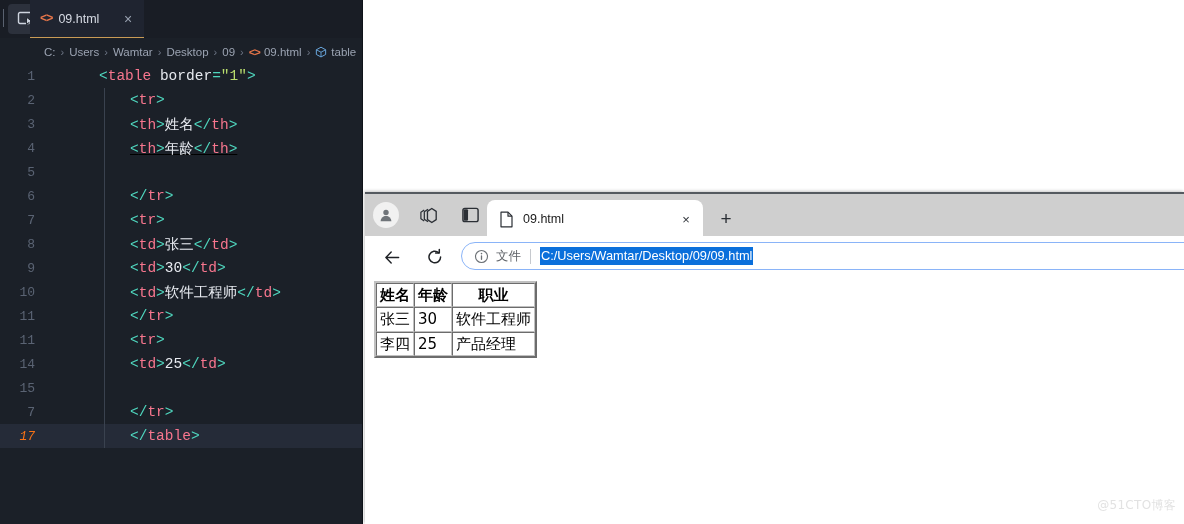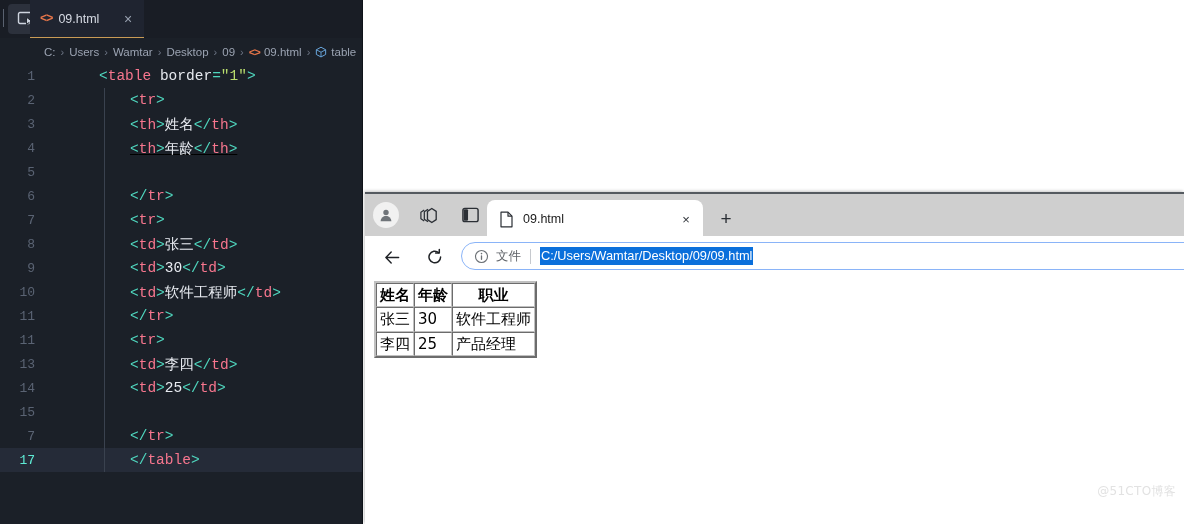--- a/index.html
+++ b/index.html
@@ -95,21 +95,21 @@
     font-size: 14.5px;
     white-space: pre;
   }
   .code-line.active { background: #252b38; }
   .lnum {
     width: 52px; min-width: 52px; text-align: right;
     padding-right: 17px;
     color: #5a6373; font-size: 13px;
     font-family: "Liberation Mono", "DejaVu Sans Mono", monospace;
   }
-  .code-line.active .lnum { color: #5eead4; }
+  .code-line.active .lnum { color: #f97316; font-style: italic; }
   .guide {
     position: absolute; left: 104px; top: 0;
     width: 1px; height: 24px; background: #3a424f;
   }
   .ctext { padding-left: 0; }
   .pk { color: #4fd6be; }   
   .tg { color: #f7768e; }   
   .at { color: #e6e9ef; }   
   .st { color: #b9dd6d; }   
   .tx { color: #e8ebf1; }   
@@ -237,21 +237,21 @@
     font-family: "DejaVu Sans", "Liberation Sans", sans-serif;
     color: #000000;
     line-height: 1.35;
     white-space: nowrap;
   }
   table.rendered th { font-weight: bold; text-align: center; }
   table.rendered td { text-align: left; }
 
   
   .watermark {
-    position: absolute; right: 8px; bottom: 24px;
+    position: absolute; right: 8px; bottom: 10px;
     font-size: 12px; color: #e2e2e2;
     font-family: "DejaVu Sans", "Liberation Sans", sans-serif;
     letter-spacing: 0.3px;
     user-select: none;
   }
 </style>
 </head>
 <body>
 
 <div id="root">
@@ -308,21 +308,20 @@
         <div class="code-line"><span class="lnum">3</span><span class="guide"></span><span class="ctext" style="padding-left: 78px;"><span class="pk">&lt;</span><span class="tg">th</span><span class="pk">&gt;</span><span class="tx">姓名</span><span class="pk">&lt;/</span><span class="tg">th</span><span class="pk">&gt;</span></span></div>
         <div class="code-line"><span class="lnum">4</span><span class="guide"></span><span class="ctext" style="padding-left: 78px; text-decoration: underline;"><span class="pk">&lt;</span><span class="tg">th</span><span class="pk">&gt;</span><span class="tx">年龄</span><span class="pk">&lt;/</span><span class="tg">th</span><span class="pk">&gt;</span></span></div>
         <div class="code-line"><span class="lnum">5</span><span class="guide"></span></div>
         <div class="code-line"><span class="lnum">6</span><span class="guide"></span><span class="ctext" style="padding-left: 78px;"><span class="pk">&lt;/</span><span class="tg">tr</span><span class="pk">&gt;</span></span></div>
         <div class="code-line"><span class="lnum">7</span><span class="guide"></span><span class="ctext" style="padding-left: 78px;"><span class="pk">&lt;</span><span class="tg">tr</span><span class="pk">&gt;</span></span></div>
         <div class="code-line"><span class="lnum">8</span><span class="guide"></span><span class="ctext" style="padding-left: 78px;"><span class="pk">&lt;</span><span class="tg">td</span><span class="pk">&gt;</span><span class="tx">张三</span><span class="pk">&lt;/</span><span class="tg">td</span><span class="pk">&gt;</span></span></div>
         <div class="code-line"><span class="lnum">9</span><span class="guide"></span><span class="ctext" style="padding-left: 78px;"><span class="pk">&lt;</span><span class="tg">td</span><span class="pk">&gt;</span><span class="nm">30</span><span class="pk">&lt;/</span><span class="tg">td</span><span class="pk">&gt;</span></span></div>
         <div class="code-line"><span class="lnum">10</span><span class="guide"></span><span class="ctext" style="padding-left: 78px;"><span class="pk">&lt;</span><span class="tg">td</span><span class="pk">&gt;</span><span class="tx">软件工程师</span><span class="pk">&lt;/</span><span class="tg">td</span><span class="pk">&gt;</span></span></div>
         <div class="code-line"><span class="lnum">11</span><span class="guide"></span><span class="ctext" style="padding-left: 78px;"><span class="pk">&lt;/</span><span class="tg">tr</span><span class="pk">&gt;</span></span></div>
         <div class="code-line"><span class="lnum">11</span><span class="guide"></span><span class="ctext" style="padding-left: 78px;"><span class="pk">&lt;</span><span class="tg">tr</span><span class="pk">&gt;</span></span></div>
-        <div class="code-line"><span class="lnum">13</span><span class="guide"></span><span class="ctext" style="padding-left: 78px;"><span class="pk">&lt;</span><span class="tg">td</span><span class="pk">&gt;</span><span class="tx">李四</span><span class="pk">&lt;/</span><span class="tg">td</span><span class="pk">&gt;</span></span></div>
         <div class="code-line"><span class="lnum">14</span><span class="guide"></span><span class="ctext" style="padding-left: 78px;"><span class="pk">&lt;</span><span class="tg">td</span><span class="pk">&gt;</span><span class="nm">25</span><span class="pk">&lt;/</span><span class="tg">td</span><span class="pk">&gt;</span></span></div>
         <div class="code-line"><span class="lnum">15</span><span class="guide"></span></div>
         <div class="code-line"><span class="lnum">7</span><span class="guide"></span><span class="ctext" style="padding-left: 78px;"><span class="pk">&lt;/</span><span class="tg">tr</span><span class="pk">&gt;</span></span></div>
         <div class="code-line active"><span class="lnum">17</span><span class="guide"></span><span class="ctext" style="padding-left: 78px;"><span class="pk">&lt;/</span><span class="tg">table</span><span class="pk">&gt;</span></span></div>
       </div>
 
     <div class="editor-edge"></div>
   </div>
 
   <div class="browser">

